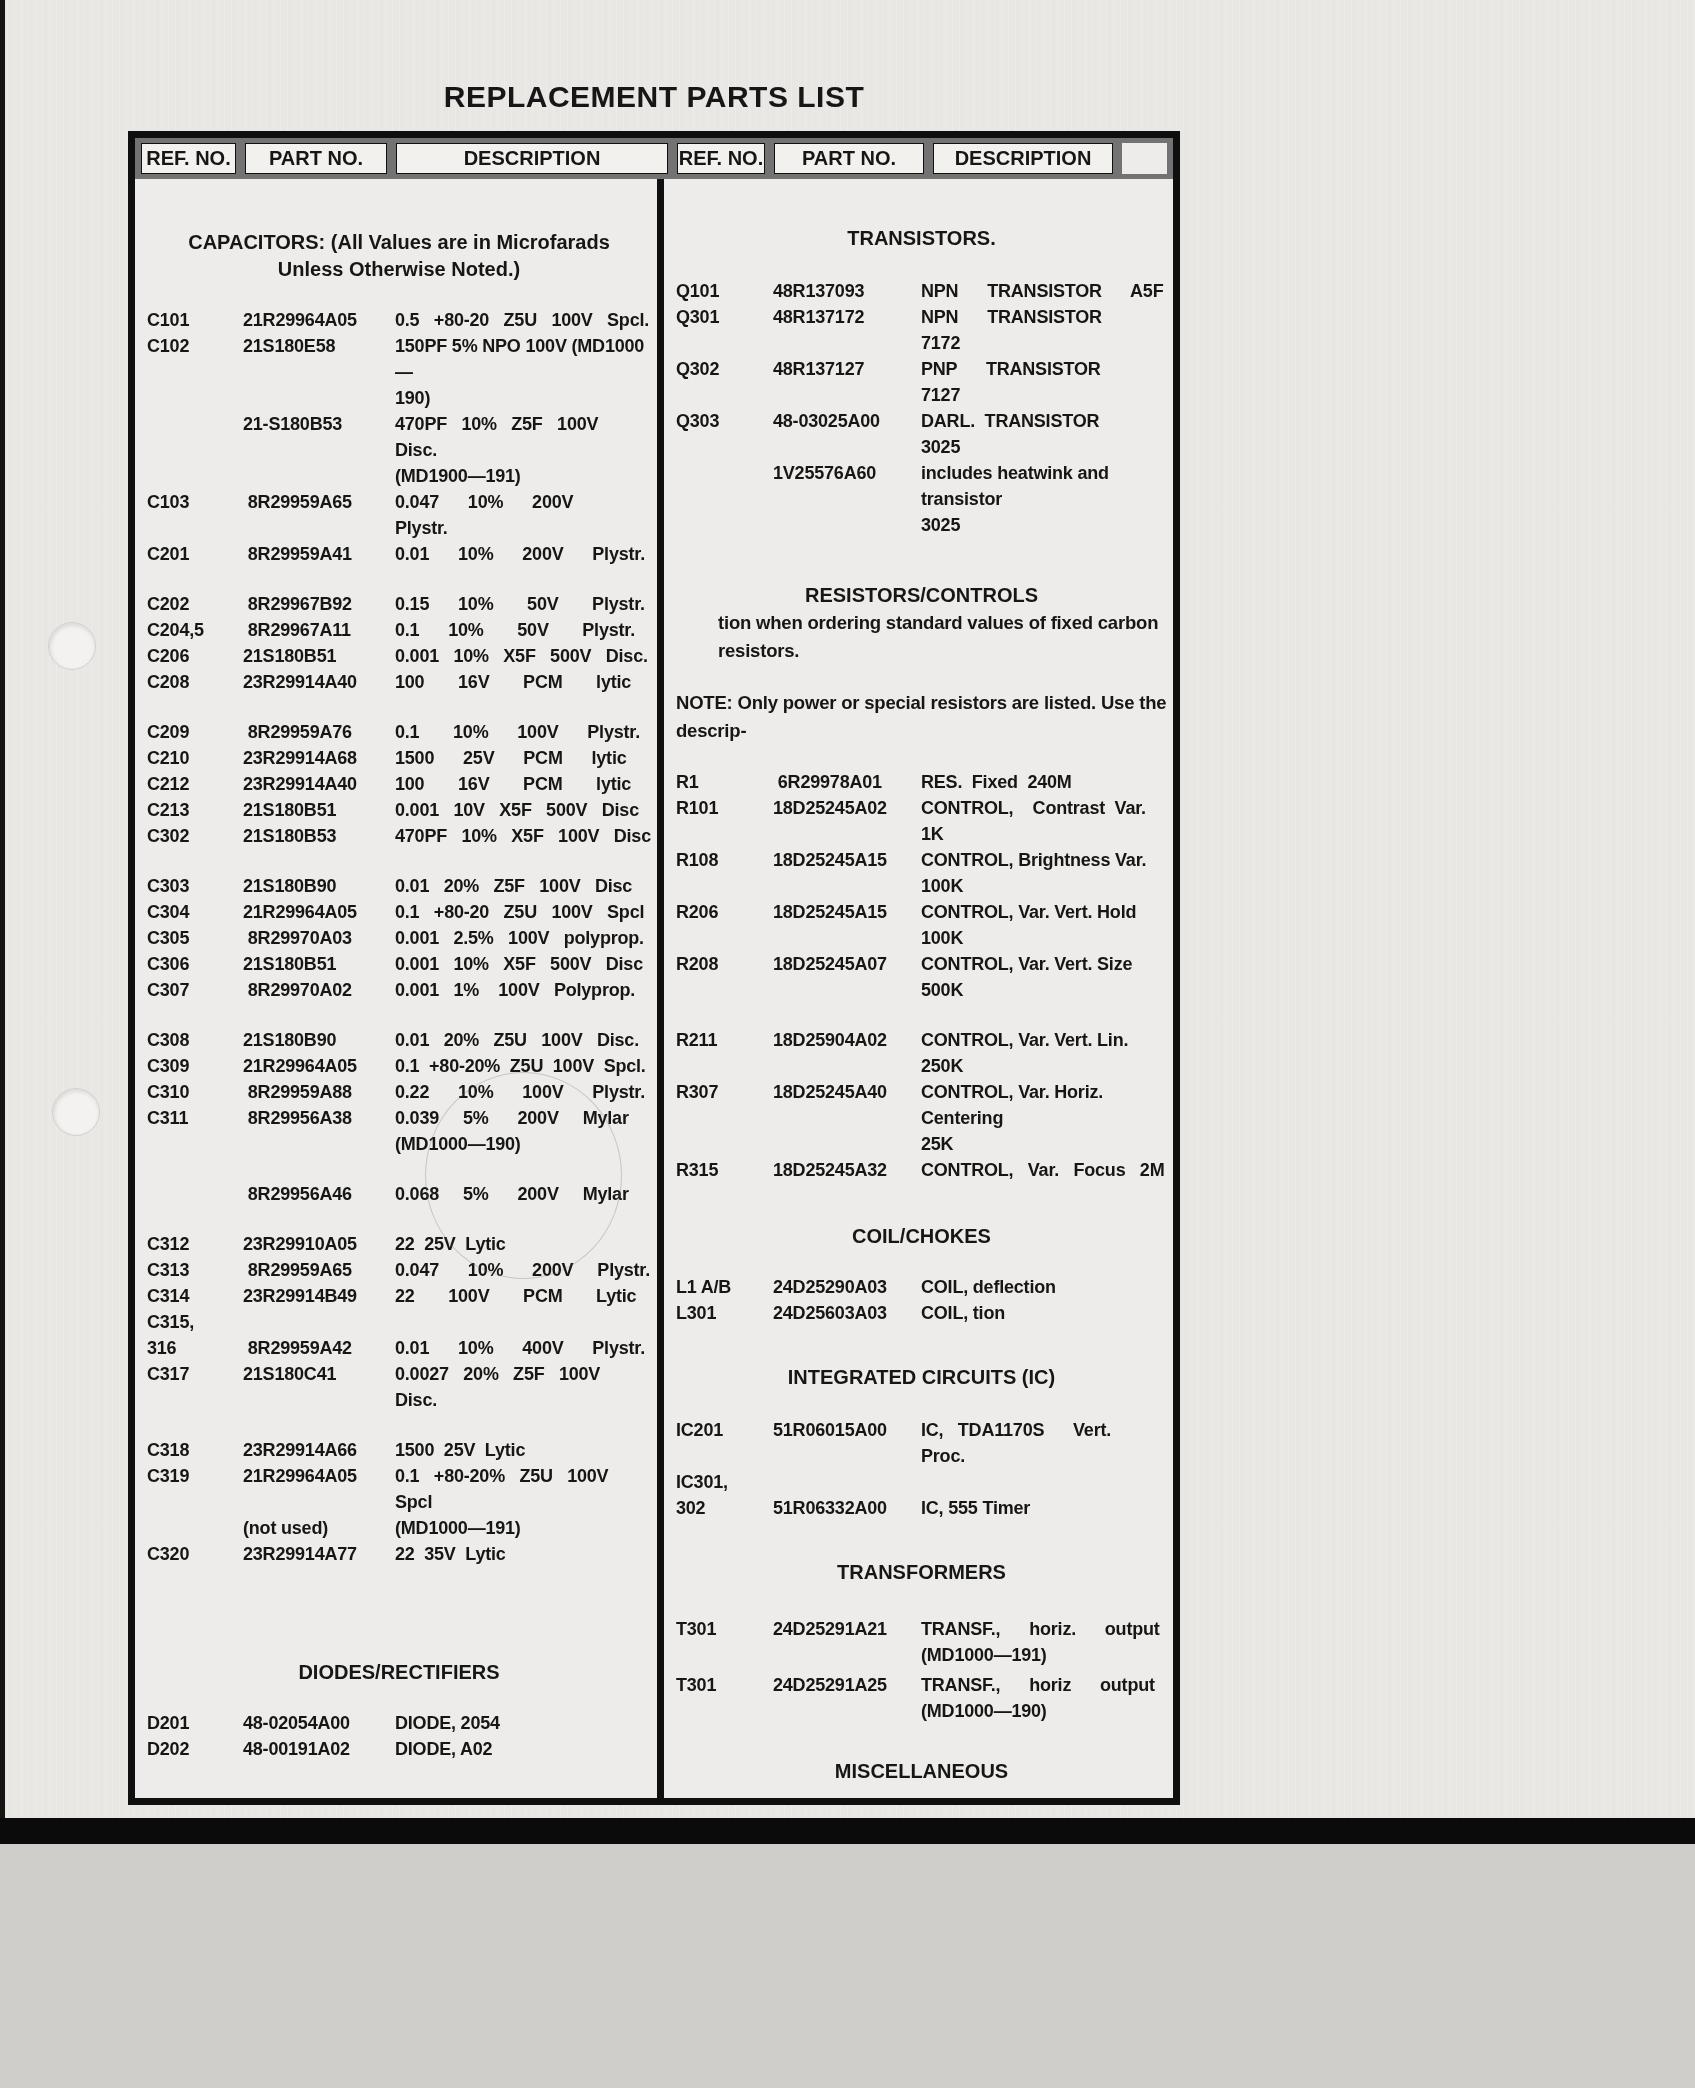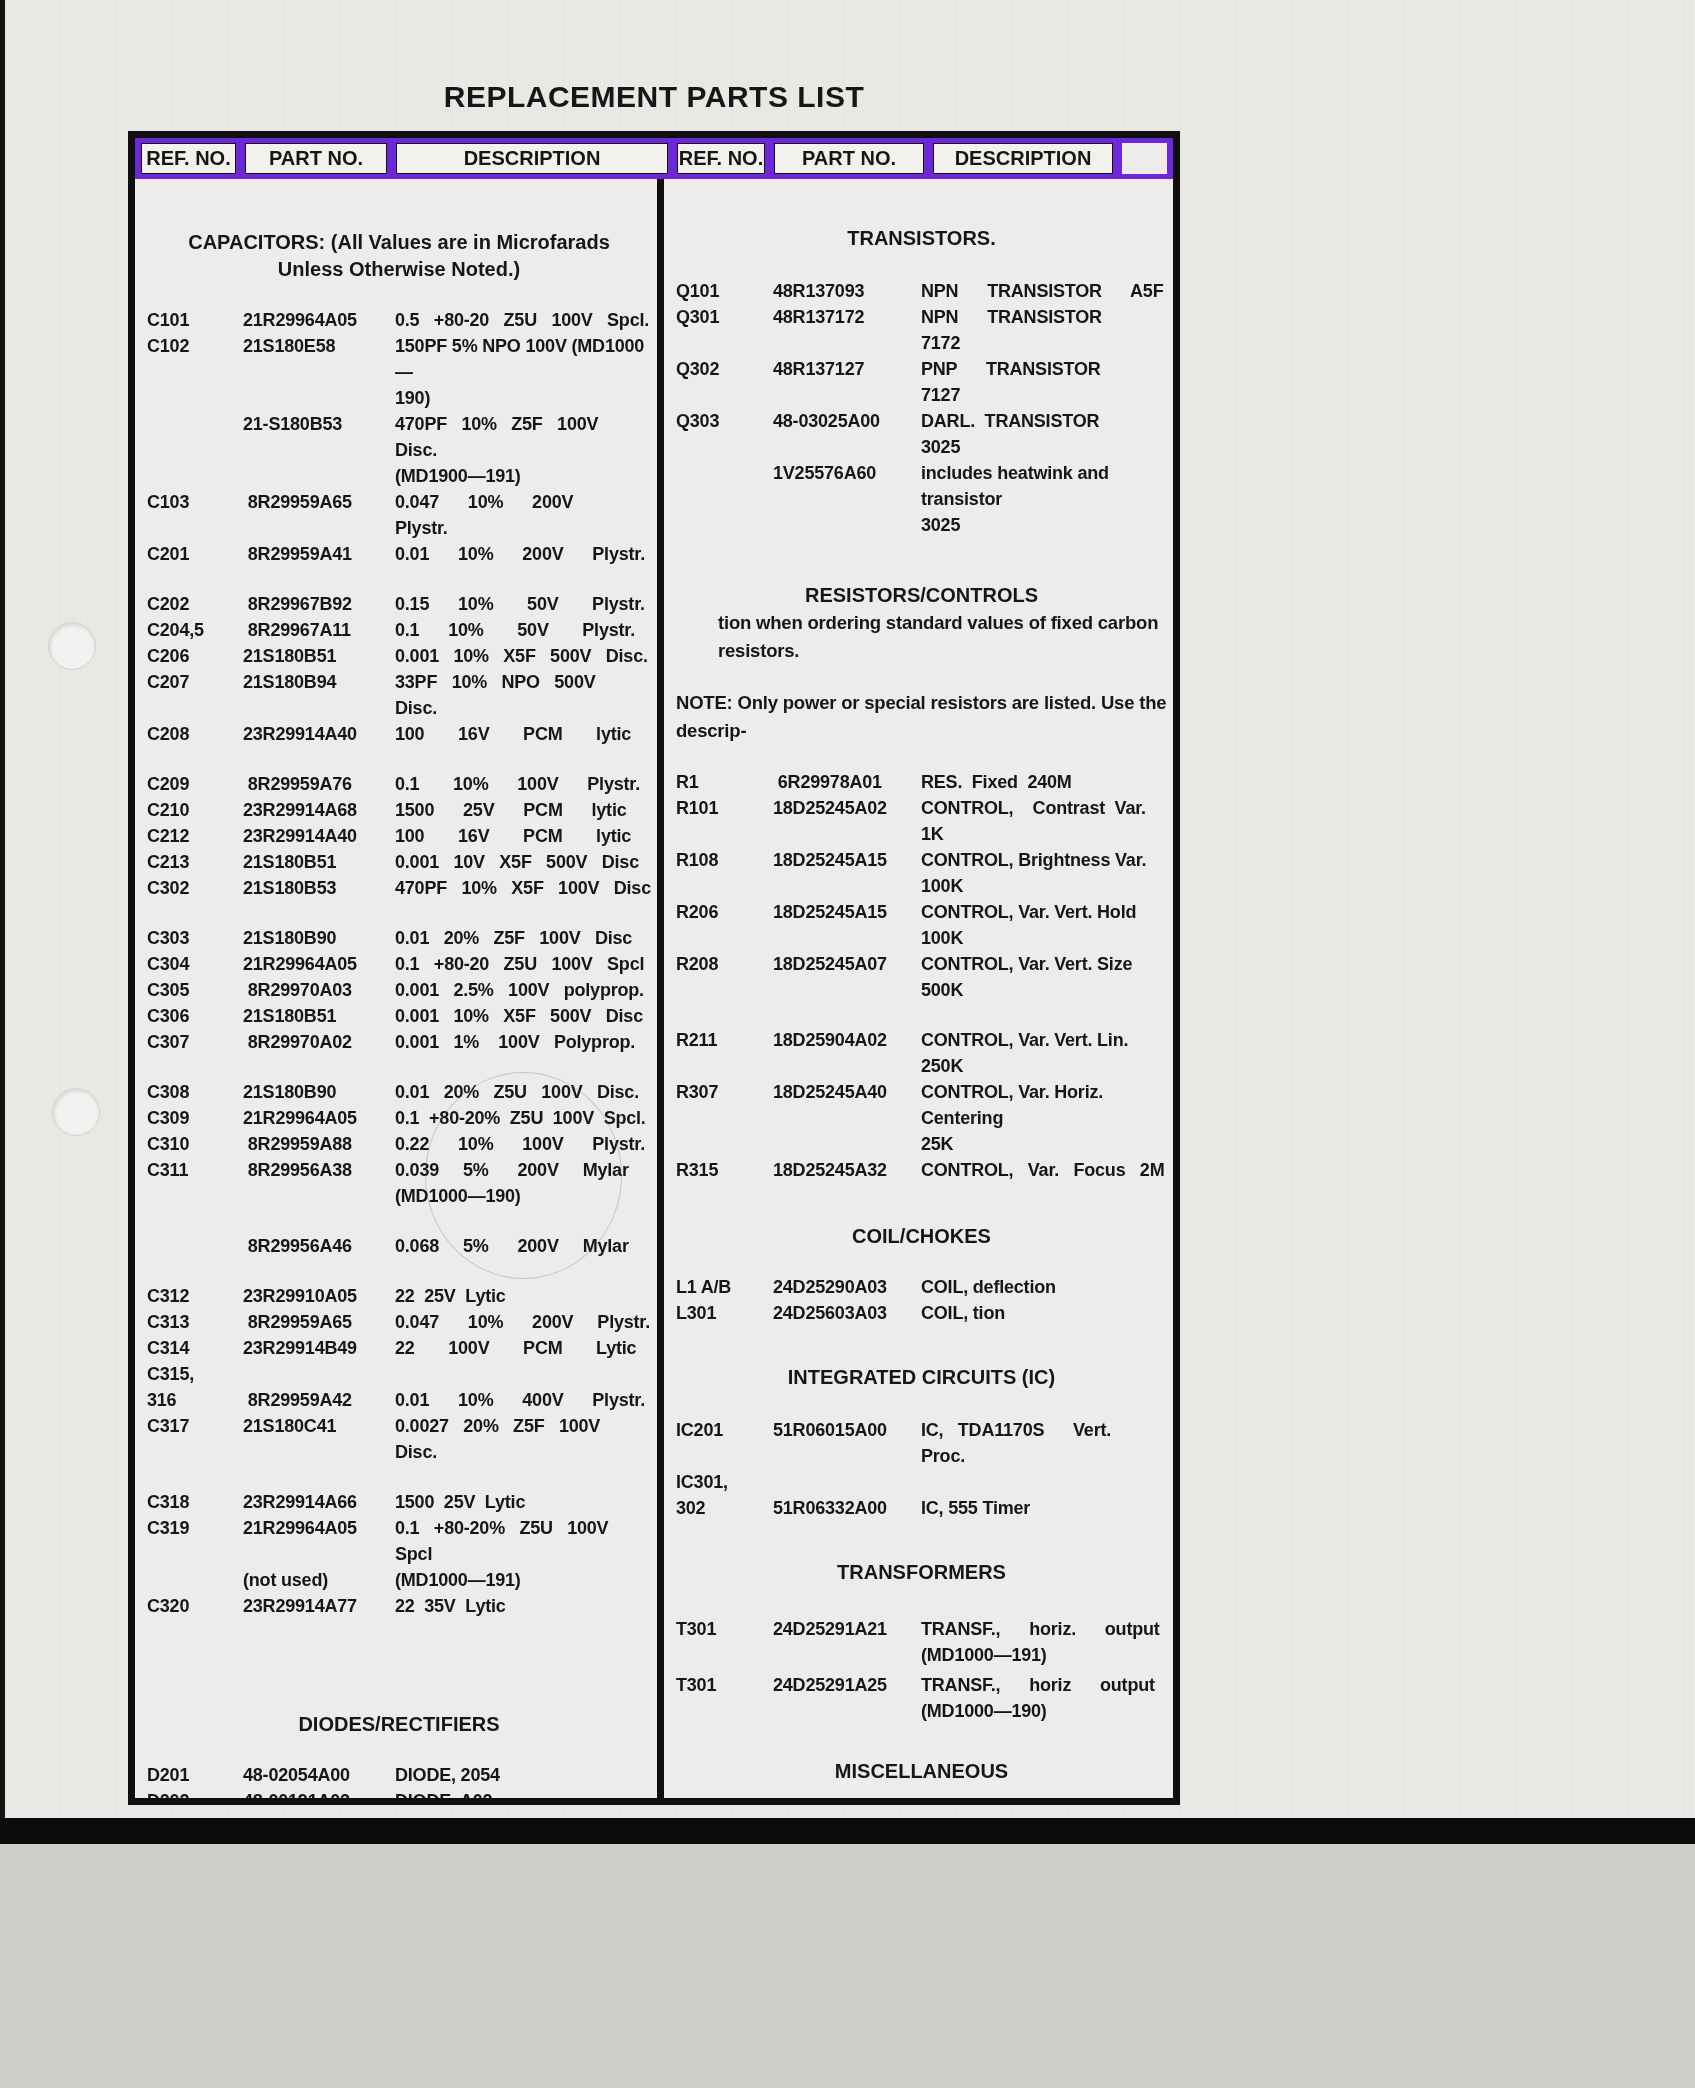--- a/index.html
+++ b/index.html
@@ -17,21 +17,21 @@
   .bottom-bar{position:absolute;left:0;bottom:0;width:100%;height:26px;background:#0b0b0b;}
   .title{
     position:absolute; left:128px; top:80px; width:1052px; margin:0;
     text-align:center; font-size:30px; letter-spacing:.5px;
   }
   .table-frame{
     position:absolute; left:128px; top:131px; width:1052px; height:1674px;
     border:7px solid var(--border); background:var(--table-paper); box-sizing:border-box;
   }
   .header-row{
-    display:flex; background:#6d28d9; padding:5px 6px; gap:9px; align-items:stretch;
+    display:flex; background:#737373; padding:5px 6px; gap:9px; align-items:stretch;
   }
   .hcell{
     background:var(--header-cell); text-align:center; font-size:20px; line-height:31px; height:31px;
     box-shadow:0 0 0 1px #101010 inset;
   }
   .hcell.w1{width:95px}.hcell.w2{width:142px}.hcell.w3{width:272px}
   .hcell.w4{width:88px}.hcell.w5{width:150px}.hcell.w6{width:180px}
   .hcell.filler{flex:1; background:var(--table-paper); box-shadow:none;}
   .content{display:flex; height:calc(100% - 41px);}
   .col{width:522px; box-sizing:border-box; padding:0 6px 0 12px; overflow:hidden;}
@@ -138,25 +138,20 @@
                 <span class="cell cell-ref">C204,5</span>
                 <span class="cell cell-part"> 8R29967A11</span>
                 <span class="cell cell-desc">0.1      10%       50V       Plystr.</span>
               </div>
               <div class="row">
                 <span class="cell cell-ref">C206</span>
                 <span class="cell cell-part">21S180B51</span>
                 <span class="cell cell-desc">0.001   10%   X5F   500V   Disc.</span>
               </div>
               <div class="row">
-                <span class="cell cell-ref">C207</span>
-                <span class="cell cell-part">21S180B94</span>
-                <span class="cell cell-desc">33PF   10%   NPO   500V   Disc.</span>
-              </div>
-              <div class="row">
                 <span class="cell cell-ref">C208</span>
                 <span class="cell cell-part">23R29914A40</span>
                 <span class="cell cell-desc">100       16V       PCM       lytic</span>
               </div>
             </div>
             <div class="group">
               <div class="row">
                 <span class="cell cell-ref">C209</span>
                 <span class="cell cell-part"> 8R29959A76</span>
                 <span class="cell cell-desc">0.1       10%      100V      Plystr.</span>

